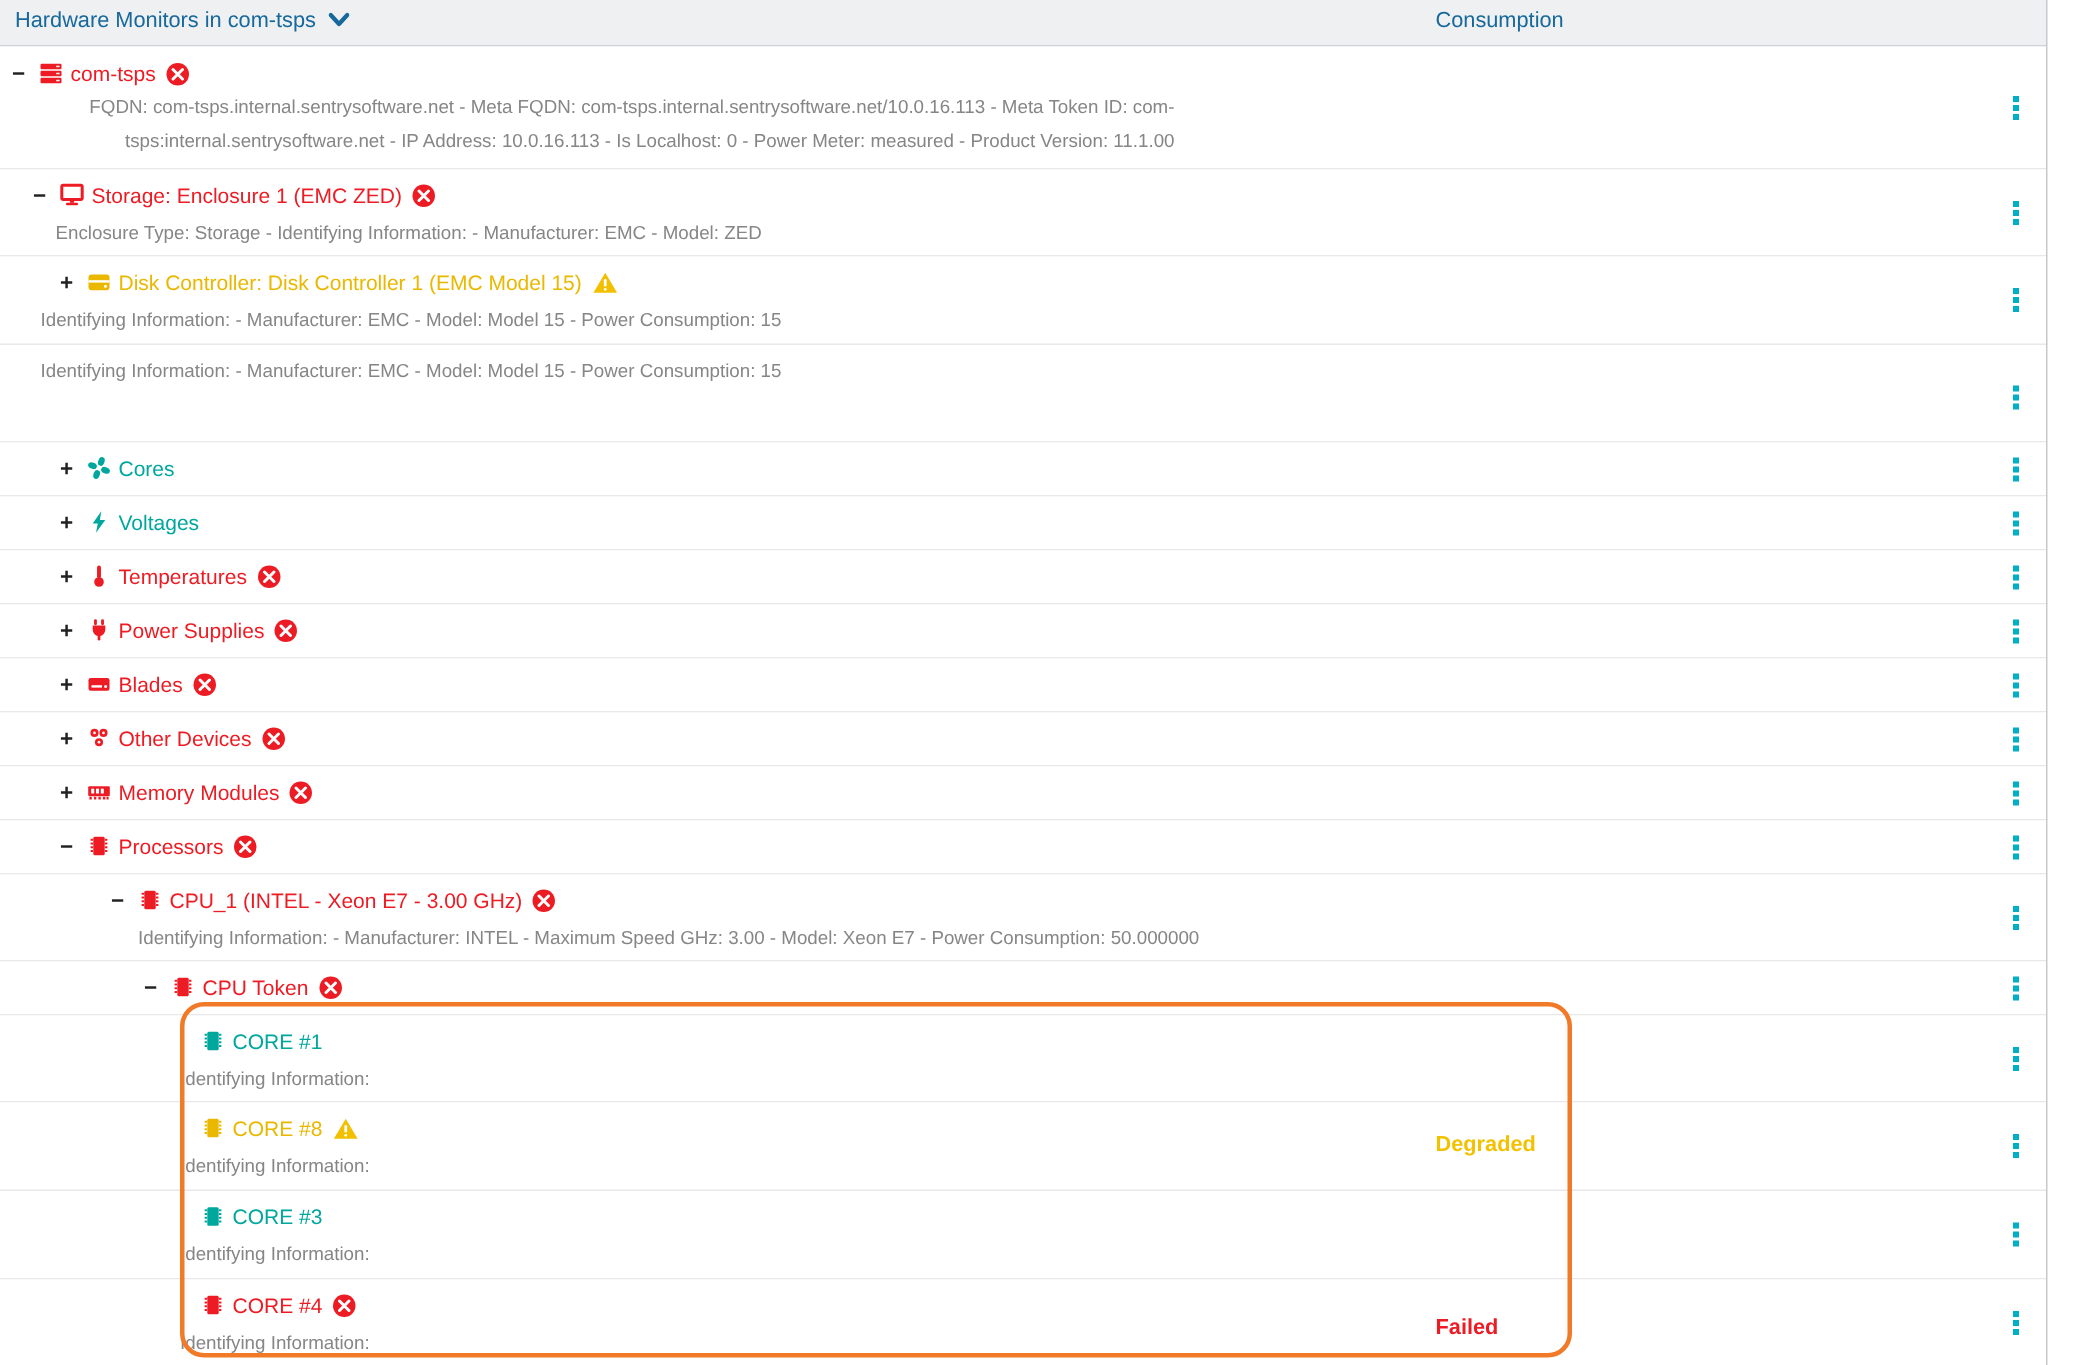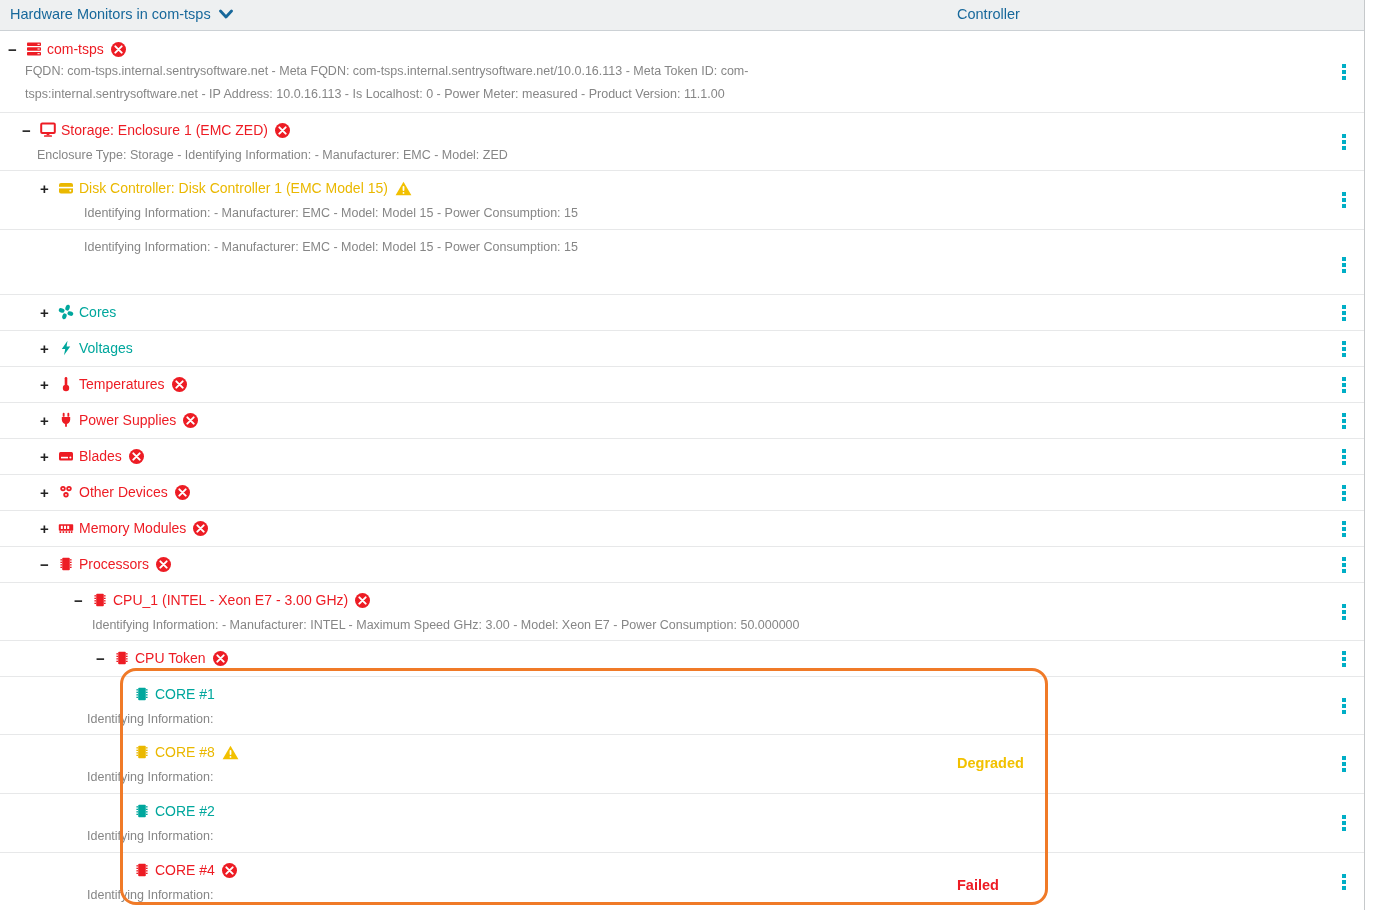--- a/index.html
+++ b/index.html
@@ -18,22 +18,22 @@
   .row.rh82 .line{padding-top:10px;}
   .ml0{margin-left:8px}.ml1{margin-left:22px}.ml2{margin-left:40px}.ml3{margin-left:74px}.ml4{margin-left:96px}.ml5{margin-left:134px}
   .exp{width:13px;color:#222;font-weight:bold;font-size:15px;line-height:13px;cursor:pointer;flex:0 0 13px;}
   .noexp{width:13px;flex:0 0 13px;}
   .lbl{white-space:nowrap;cursor:pointer;}
   .crit{color:#ed1c24}.warn{color:#eab800}.ok{color:#00a79d}
   .icon{width:16px;height:16px;flex:0 0 16px;display:inline-flex;align-items:center;justify-content:center;}
   .icon svg{display:block}
 
   .det{font-size:12.5px;color:#868686;margin-top:6px;line-height:23px;}
-  .det.d0{margin-left:25px;max-width:758px;margin-top:3px;}
-  .det.d1{margin-left:37px}.det.d2{margin-left:84px}.det.d3{margin-left:92px}.det.d5{margin-left:87px}
+  .det.d0{margin-left:25px;max-width:758px;margin-top:3px;text-align:right;}
+  .det.d1{margin-left:37px}.det.d2{margin-left:27px}.det.d3{margin-left:92px}.det.d5{margin-left:120px}
 
   
   .badge{width:15px;height:15px;border-radius:50%;background:#ed1c24;display:inline-flex;align-items:center;justify-content:center;flex:0 0 15px;margin-left:2px;}
   .tri{display:inline-flex;margin-left:2px;}
 
   
   .kebab{position:absolute;left:1337px;top:50%;transform:translateY(-50%);width:14px;height:18px;display:flex;flex-direction:column;align-items:center;justify-content:center;gap:2px;cursor:pointer;}
   .row.rh82 .kebab{top:41px;}
   .kebab i{display:block;width:4px;height:4px;background:#00aec6;}
 
@@ -52,21 +52,21 @@
 
   <div class="hdr">
     <div class="hdr-title">
       <span>Hardware Monitors in com-tsps</span>
       <span>
         <svg width="14" height="10" viewBox="0 0 14 10">
             <polyline points="1.5,2 7,8 12.5,2" fill="none" stroke="#17689b" stroke-width="2.8" stroke-linecap="round" stroke-linejoin="round"></polyline>
           </svg>
       </span>
     </div>
-    <div class="hdr-info">Controller</div>
+    <div class="hdr-info">Consumption</div>
   </div>
 
   <div class="row rh82">
     <div class="line ml0">
       <span class="exp">−</span>
       <span class="icon crit">
         <svg width="16" height="16" viewBox="0 0 16 16" fill="#ed1c24">
             <rect x="1" y="1.5" width="14" height="3.6" rx="0.8"></rect>
             <rect x="1" y="6.2" width="14" height="3.6" rx="0.8"></rect>
             <rect x="1" y="10.9" width="14" height="3.6" rx="0.8"></rect>
@@ -477,21 +477,21 @@
             <rect x="2.4" y="3.2" width="1.6" height="1.3"></rect>
             <rect x="2.4" y="5.7" width="1.6" height="1.3"></rect>
             <rect x="2.4" y="8.2" width="1.6" height="1.3"></rect>
             <rect x="2.4" y="10.7" width="1.6" height="1.3"></rect>
             <rect x="12" y="3.2" width="1.6" height="1.3"></rect>
             <rect x="12" y="5.7" width="1.6" height="1.3"></rect>
             <rect x="12" y="8.2" width="1.6" height="1.3"></rect>
             <rect x="12" y="10.7" width="1.6" height="1.3"></rect>
           </svg>
       </span>
-      <span class="lbl ok">CORE #2</span>
+      <span class="lbl ok">CORE #3</span>
     </div>
     <div class="det d5">Identifying Information:</div>
     <span class="kebab">
         <i></i>
         <i></i>
         <i></i>
       </span>
   </div>
 
   <div class="row rh59">

